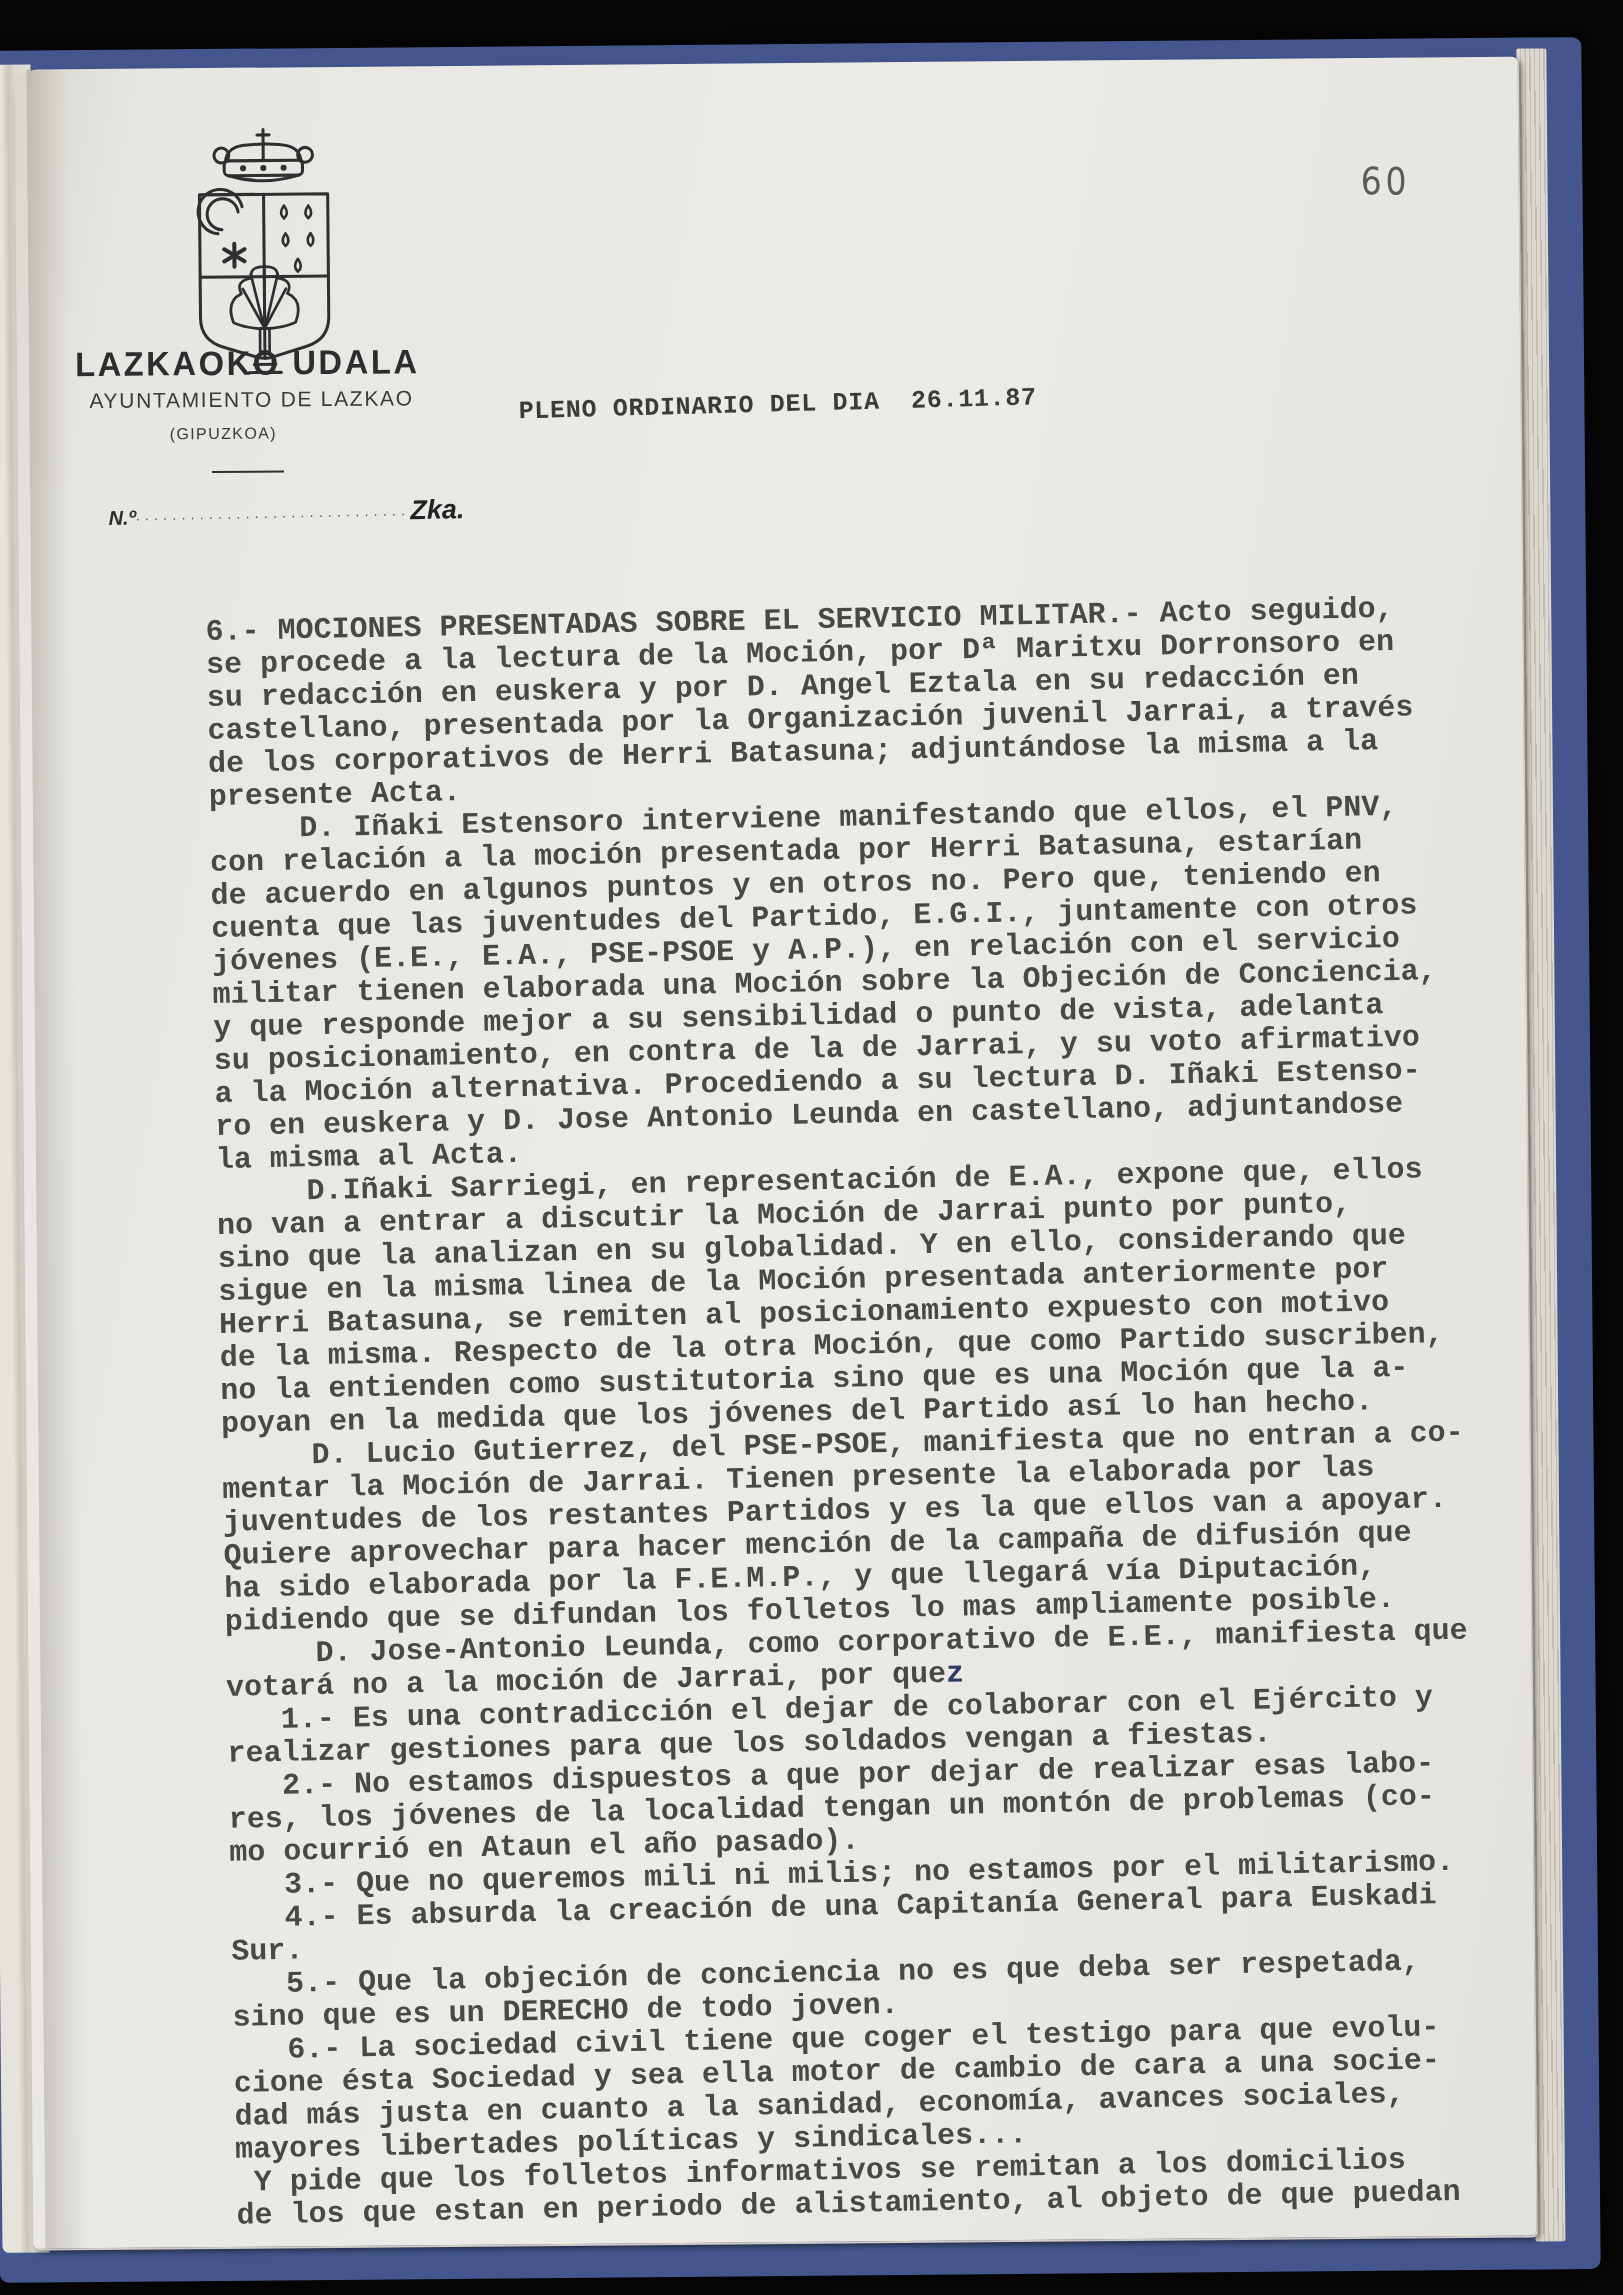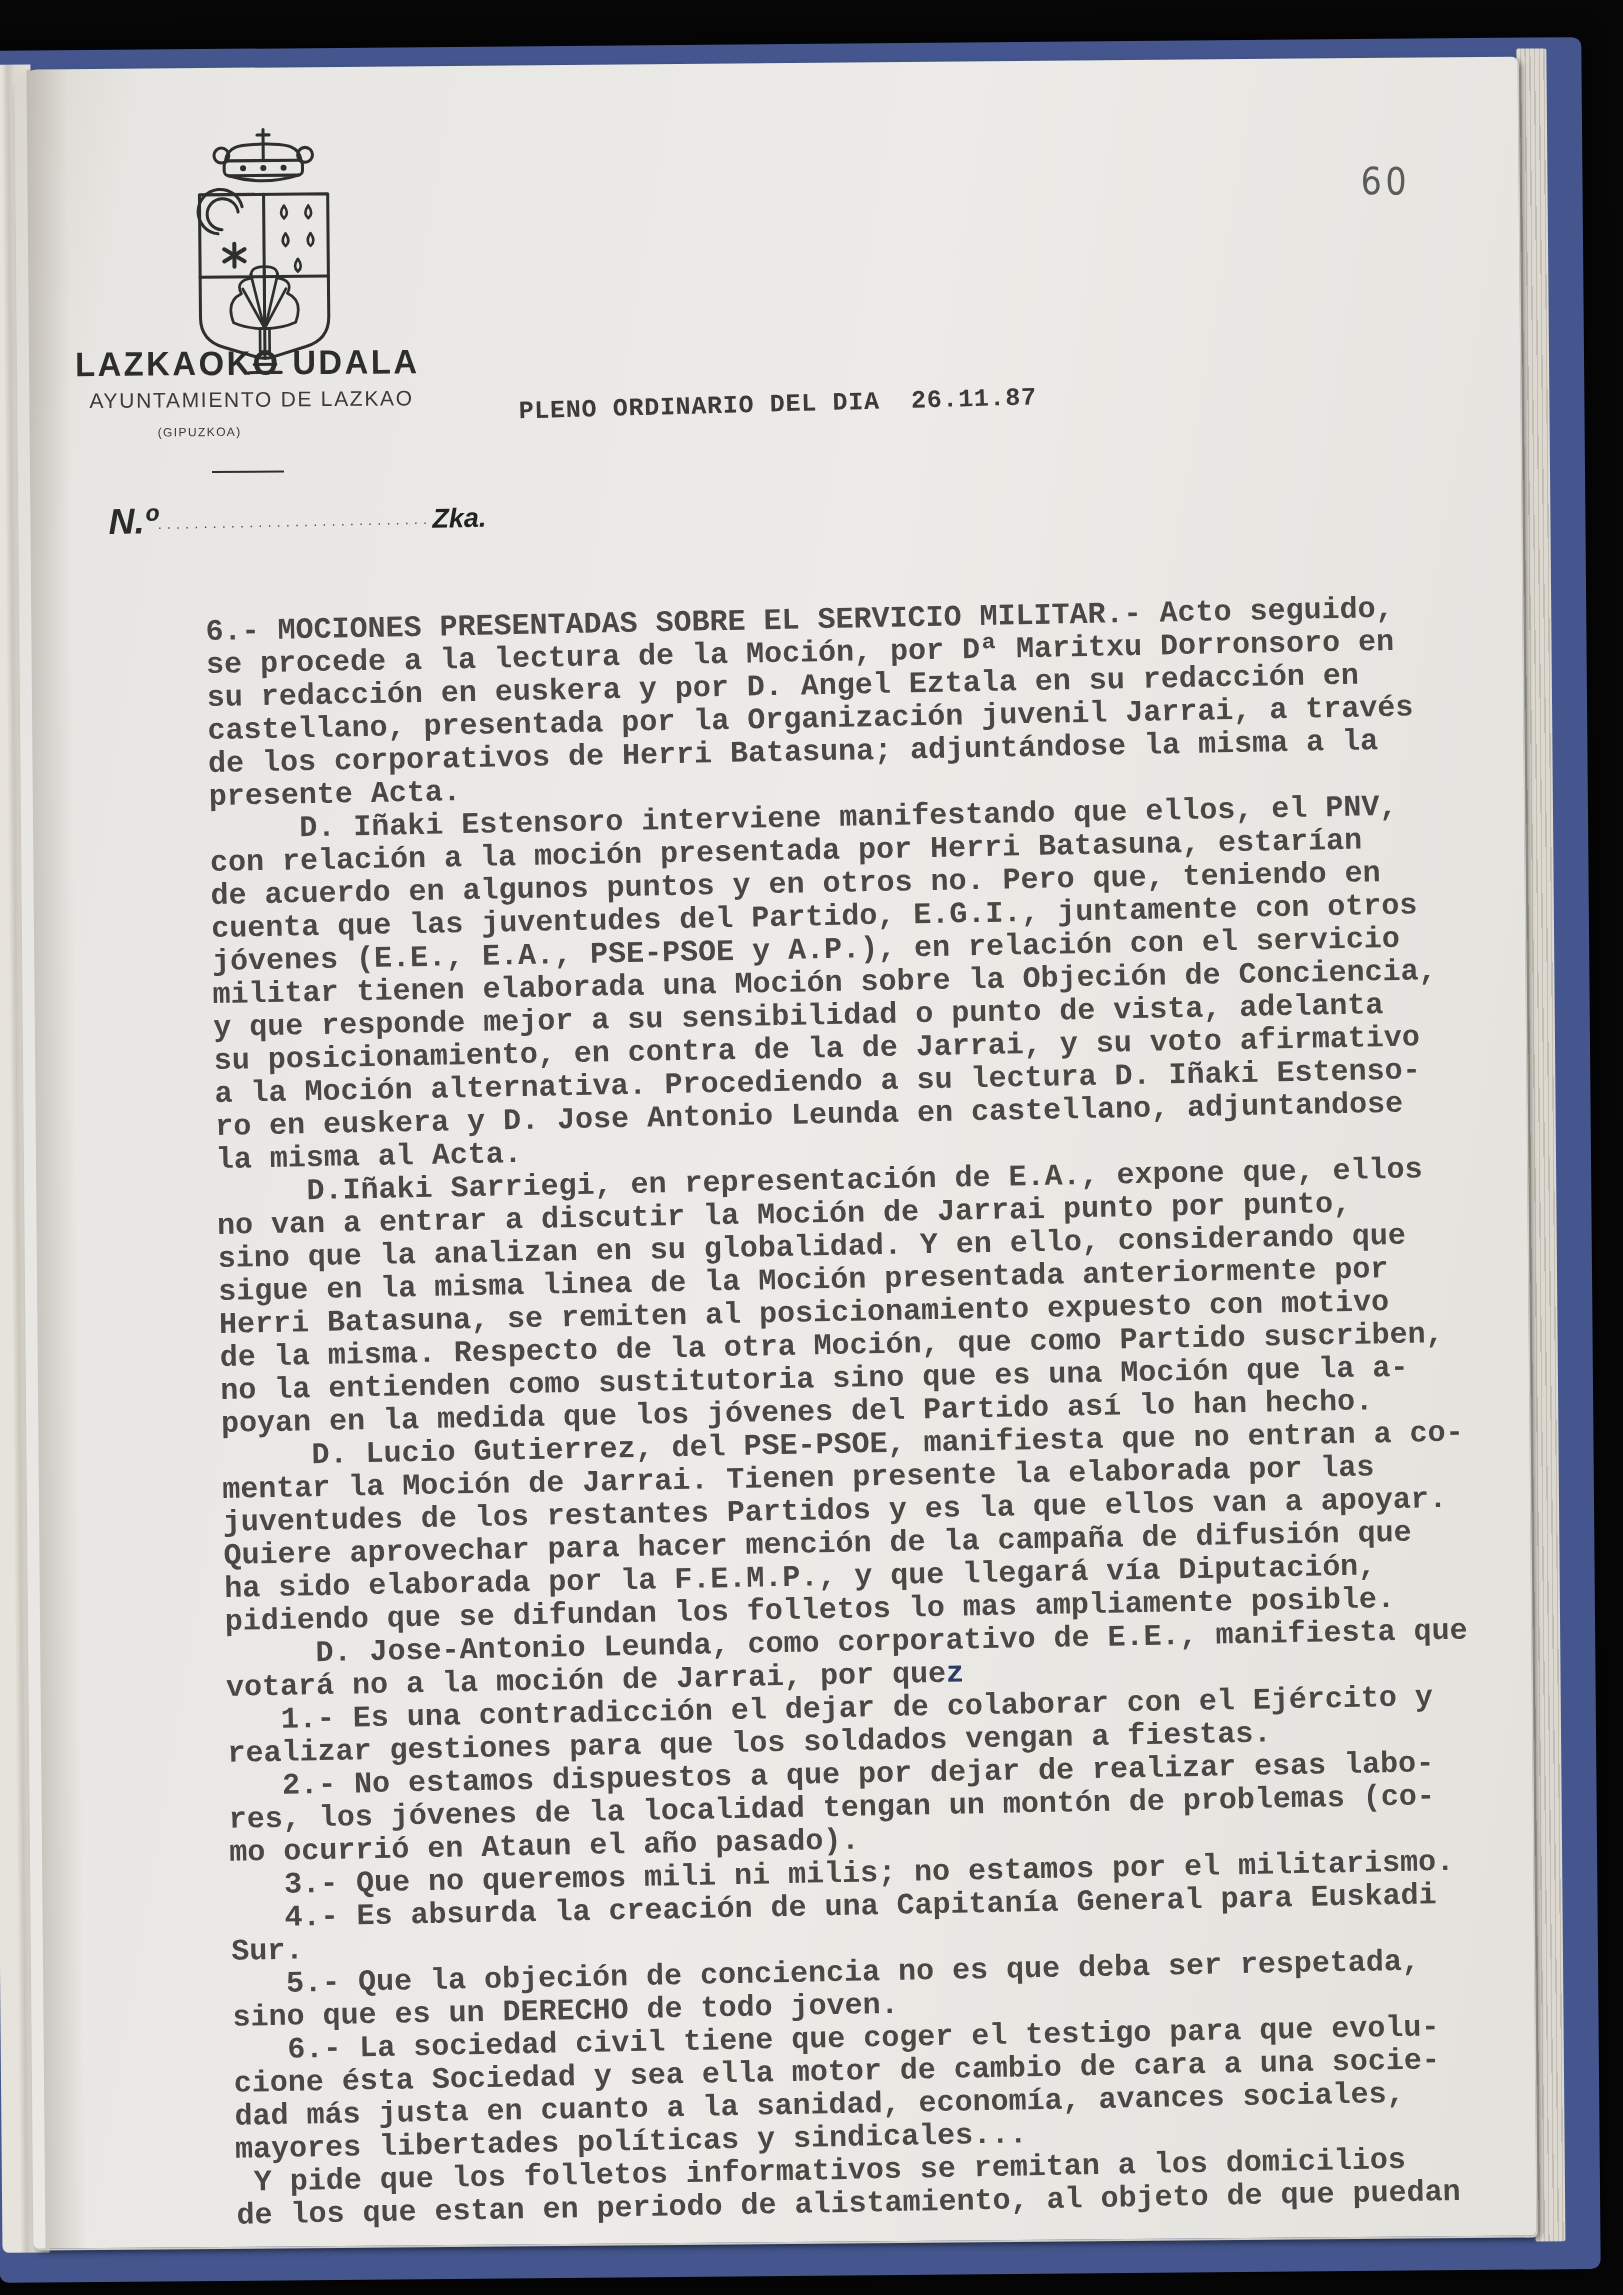--- a/index.html
+++ b/index.html
@@ -46,39 +46,39 @@
   .lh-eu{
     position:absolute;left:58px;top:276px;
     font-size:34px;font-weight:bold;letter-spacing:2.7px;color:#2d2d2d;
     transform:scaleX(.96);transform-origin:left;white-space:pre;
   }
   .lh-es{
     position:absolute;left:72px;top:320px;
     font-size:21px;letter-spacing:1.7px;color:#3a3a3a;white-space:pre;
   }
   .lh-prov{
-    position:absolute;left:140px;top:357px;
-    font-size:12px;letter-spacing:1.4px;color:#3a3a3a;white-space:pre;
+    position:absolute;left:152px;top:357px;
+    font-size:16px;letter-spacing:1.4px;color:#3a3a3a;white-space:pre;
   }
   .lh-rule{
     position:absolute;left:194px;top:403px;width:72px;height:2px;background:#2f2f2f;
   }
   
   .session-title{
     position:absolute;left:501px;top:332px;
     font-family:"Liberation Mono",monospace;font-weight:bold;
     font-size:25px;letter-spacing:0.7px;color:#3c3b38;white-space:pre;
     transform:rotate(-1.05deg);transform-origin:left top;
   }
   
   .ref-line{
     position:absolute;left:90px;top:432px;color:#222;white-space:pre;
     transform:rotate(-0.6deg);transform-origin:left top;
   }
-  .ref-label{font-style:italic;font-size:36px;font-weight:bold;color:#2b2b2b;}
+  .ref-label{font-style:italic;font-size:20px;font-weight:bold;color:#2b2b2b;}
   .ref-leader{font-size:13.5px;letter-spacing:5.4px;color:#4a4a4a;vertical-align:4px;}
   .ref-suffix{font-style:italic;font-size:27px;font-weight:bold;color:#222;}
   
   .page-number{
     position:absolute;left:1343px;top:103px;
     font-family:"DejaVu Sans",sans-serif;font-size:36px;color:#4d4d4d;
     letter-spacing:4px;transform:scale(.92,1.05) rotate(.5deg);opacity:.9;
   }
   
   .body-text{

